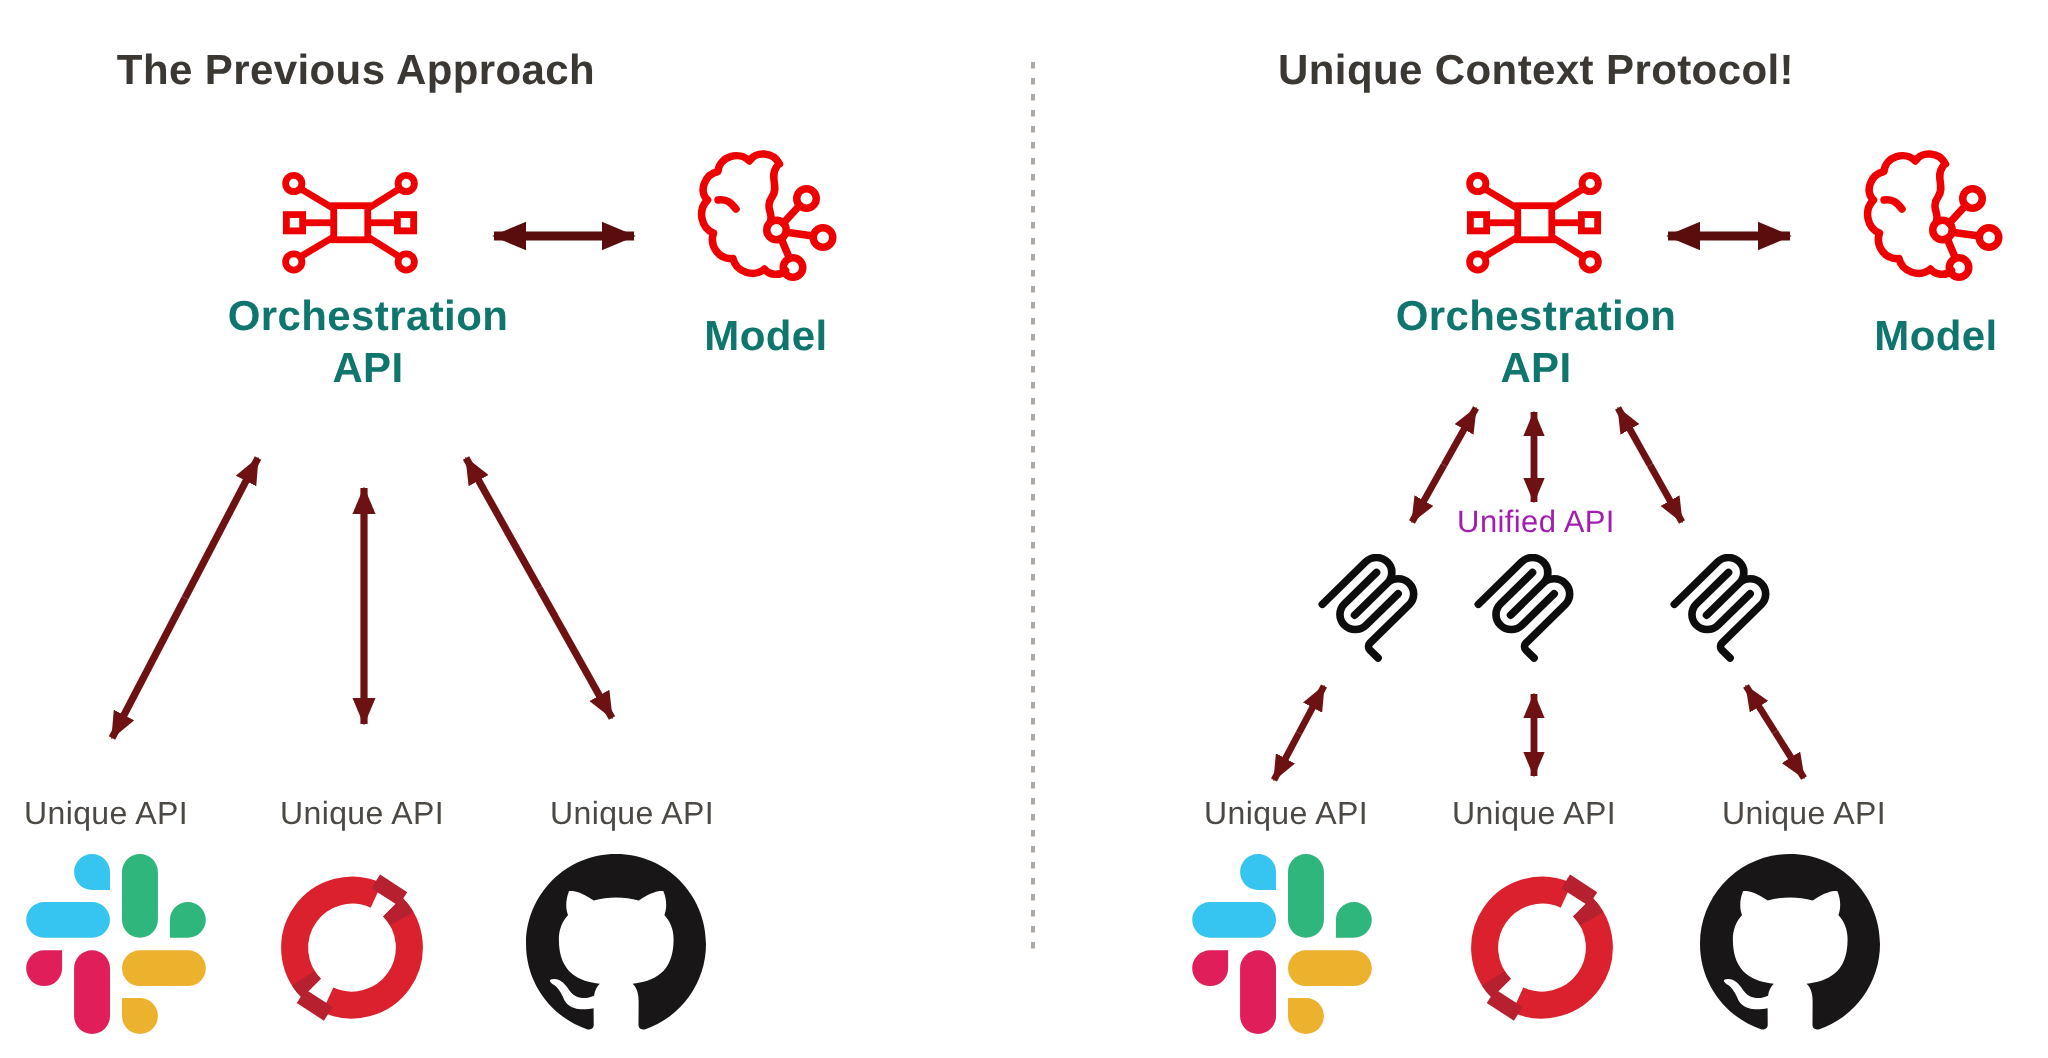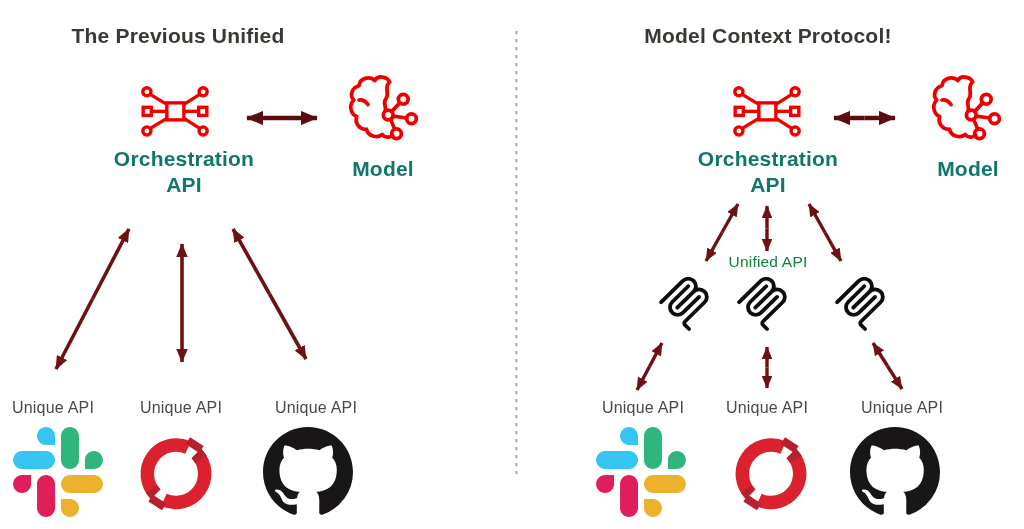--- a/index.html
+++ b/index.html
@@ -14,21 +14,21 @@
   }
   .node-label{
     font-size:21px;font-weight:700;color:#0f766e;text-align:center;
     letter-spacing:.2px;line-height:26px;
   }
   .api-label{
     font-size:16px;font-weight:400;color:#4c4844;text-align:center;
     letter-spacing:.2px;line-height:20px;
   }
   .unified-label{
-    font-size:15.5px;font-weight:400;color:#15803d;text-align:center;
+    font-size:15.5px;font-weight:400;color:#a21caf;text-align:center;
     letter-spacing:.2px;line-height:19px;
   }
   .icon svg{display:block;}
   .lines-layer{position:absolute;left:0;top:0;pointer-events:none;}
 </style>
 </head>
 <body>
 
 <div class="canvas">
 
@@ -88,21 +88,21 @@
       <line x1="767" y1="367.5" x2="767" y2="347" marker-end="url(#ah-f)"></line>
       <line x1="767" y1="367.5" x2="767" y2="388" marker-end="url(#ah-f)"></line>
     </g>
     <g stroke="#6e1113" stroke-width="3.4">
       <line x1="887.5" y1="366" x2="873" y2="343" marker-end="url(#ah-f)"></line>
       <line x1="887.5" y1="366" x2="902" y2="389" marker-end="url(#ah-f)"></line>
     </g>
   </svg>
 
   <div>
-    <div class="abs title" style="left:33px;top:24px;width:290px">The Previous Unified</div>
+    <div class="abs title" style="left:33px;top:24px;width:290px">The Previous Approach</div>
 
     <div class="abs icon" style="left:138px;top:84px">
       <svg width="74" height="54" viewBox="0 0 100 72" fill="none" stroke="#ee0000" stroke-width="4.6">
         <rect x="39" y="25" width="23" height="23"></rect>
         <rect x="7" y="31" width="11" height="11"></rect>
         <line x1="18" y1="36.5" x2="39" y2="36.5"></line>
         <rect x="82" y="31" width="11" height="11"></rect>
         <line x1="62" y1="36.5" x2="82" y2="36.5"></line>
         <circle cx="12" cy="10" r="5.5"></circle>
         <circle cx="12" cy="63" r="5.5"></circle>
@@ -167,21 +167,21 @@
     </div>
 
     <div class="abs icon" style="left:263px;top:427px">
       <svg width="90" height="90" viewBox="0 0 16 16">
         <path fill="#181616" d="M8 0C3.58 0 0 3.58 0 8c0 3.54 2.29 6.53 5.47 7.59.4.07.55-.17.55-.38 0-.19-.01-.82-.01-1.49-2.01.37-2.53-.49-2.69-.94-.09-.23-.48-.94-.82-1.13-.28-.15-.68-.52-.01-.53.63-.01 1.08.58 1.23.82.72 1.21 1.87.87 2.33.66.07-.52.28-.87.51-1.07-1.78-.2-3.64-.89-3.64-3.95 0-.87.31-1.59.82-2.15-.08-.2-.36-1.02.08-2.12 0 0 .67-.21 2.2.82.64-.18 1.32-.27 2-.27s1.36.09 2 .27c1.53-1.04 2.2-.82 2.2-.82.44 1.1.16 1.92.08 2.12.51.56.82 1.27.82 2.15 0 3.07-1.87 3.75-3.65 3.95.29.25.54.73.54 1.48 0 1.07-.01 1.93-.01 2.2 0 .21.15.46.55.38A8.01 8.01 0 0 0 16 8c0-4.42-3.58-8-8-8"></path>
       </svg>
     </div>
   </div>
 
   <div>
-    <div class="abs title" style="left:618px;top:24px;width:300px">Model Context Protocol!</div>
+    <div class="abs title" style="left:618px;top:24px;width:300px">Unique Context Protocol!</div>
 
     <div class="abs icon" style="left:730px;top:84px">
       <svg width="74" height="54" viewBox="0 0 100 72" fill="none" stroke="#ee0000" stroke-width="4.6">
         <rect x="39" y="25" width="23" height="23"></rect>
         <rect x="7" y="31" width="11" height="11"></rect>
         <line x1="18" y1="36.5" x2="39" y2="36.5"></line>
         <rect x="82" y="31" width="11" height="11"></rect>
         <line x1="62" y1="36.5" x2="82" y2="36.5"></line>
         <circle cx="12" cy="10" r="5.5"></circle>
         <circle cx="12" cy="63" r="5.5"></circle>

